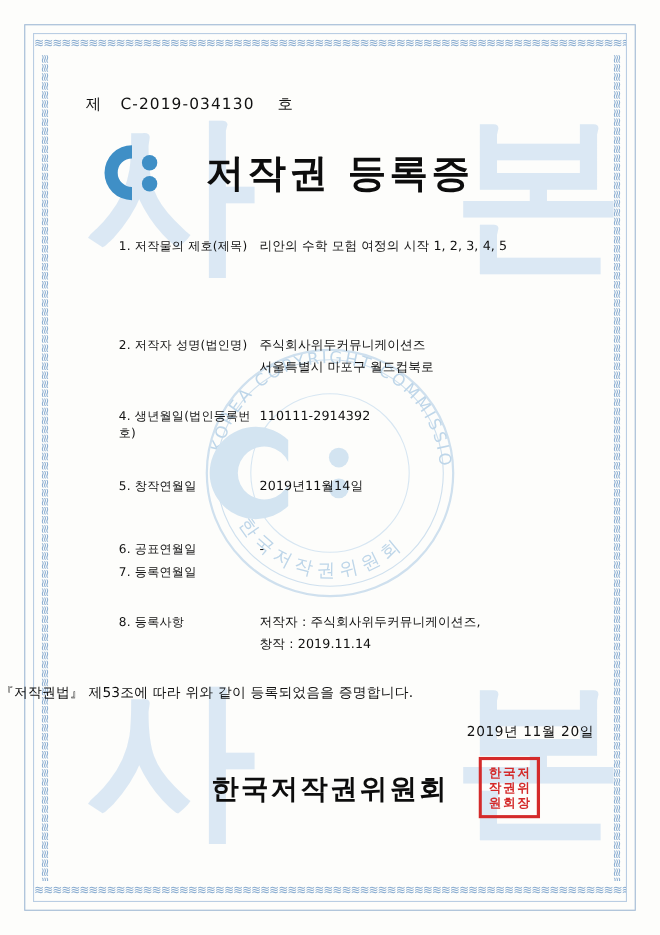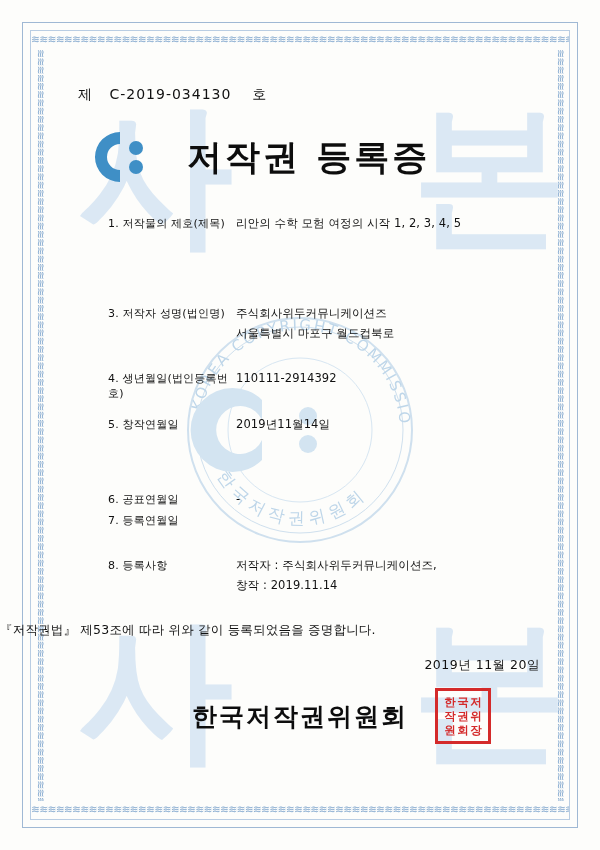--- a/index.html
+++ b/index.html
@@ -263,33 +263,33 @@
       <div class="doc-title">저작권  등록증</div>
     </div>
 
     <div class="field" style="top:216px">
       <span class="f-label">1. 저작물의 제호(제목)</span>
       <span class="f-value">리안의 수학 모험 여정의 시작 1, 2, 3, 4, 5</span>
     </div>
 
 
     <div class="field" style="top:306px; height:40px">
-      <span class="f-label">3. 저작자 성명(법인명)</span>
+      <span class="f-label">2. 저작자 성명(법인명)</span>
       <span class="f-value">
         <span>주식회사위두커뮤니케이션즈</span>
         <span class="line2">서울특별시 마포구 월드컵북로</span>
       </span>
     </div>
 
     <div class="field" style="top:371px">
       <span class="f-label">4. 생년월일(법인등록번호)</span>
       <span class="f-value">110111-2914392</span>
     </div>
 
-    <div class="field" style="top:417px">
+    <div class="field" style="top:434px">
       <span class="f-label">5. 창작연월일</span>
       <span class="f-value">2019년11월14일</span>
     </div>
 
     <div class="field" style="top:492px">
       <span class="f-label">6. 공표연월일</span>
       <span class="f-value">-</span>
     </div>
 
     <div class="field" style="top:513px">

